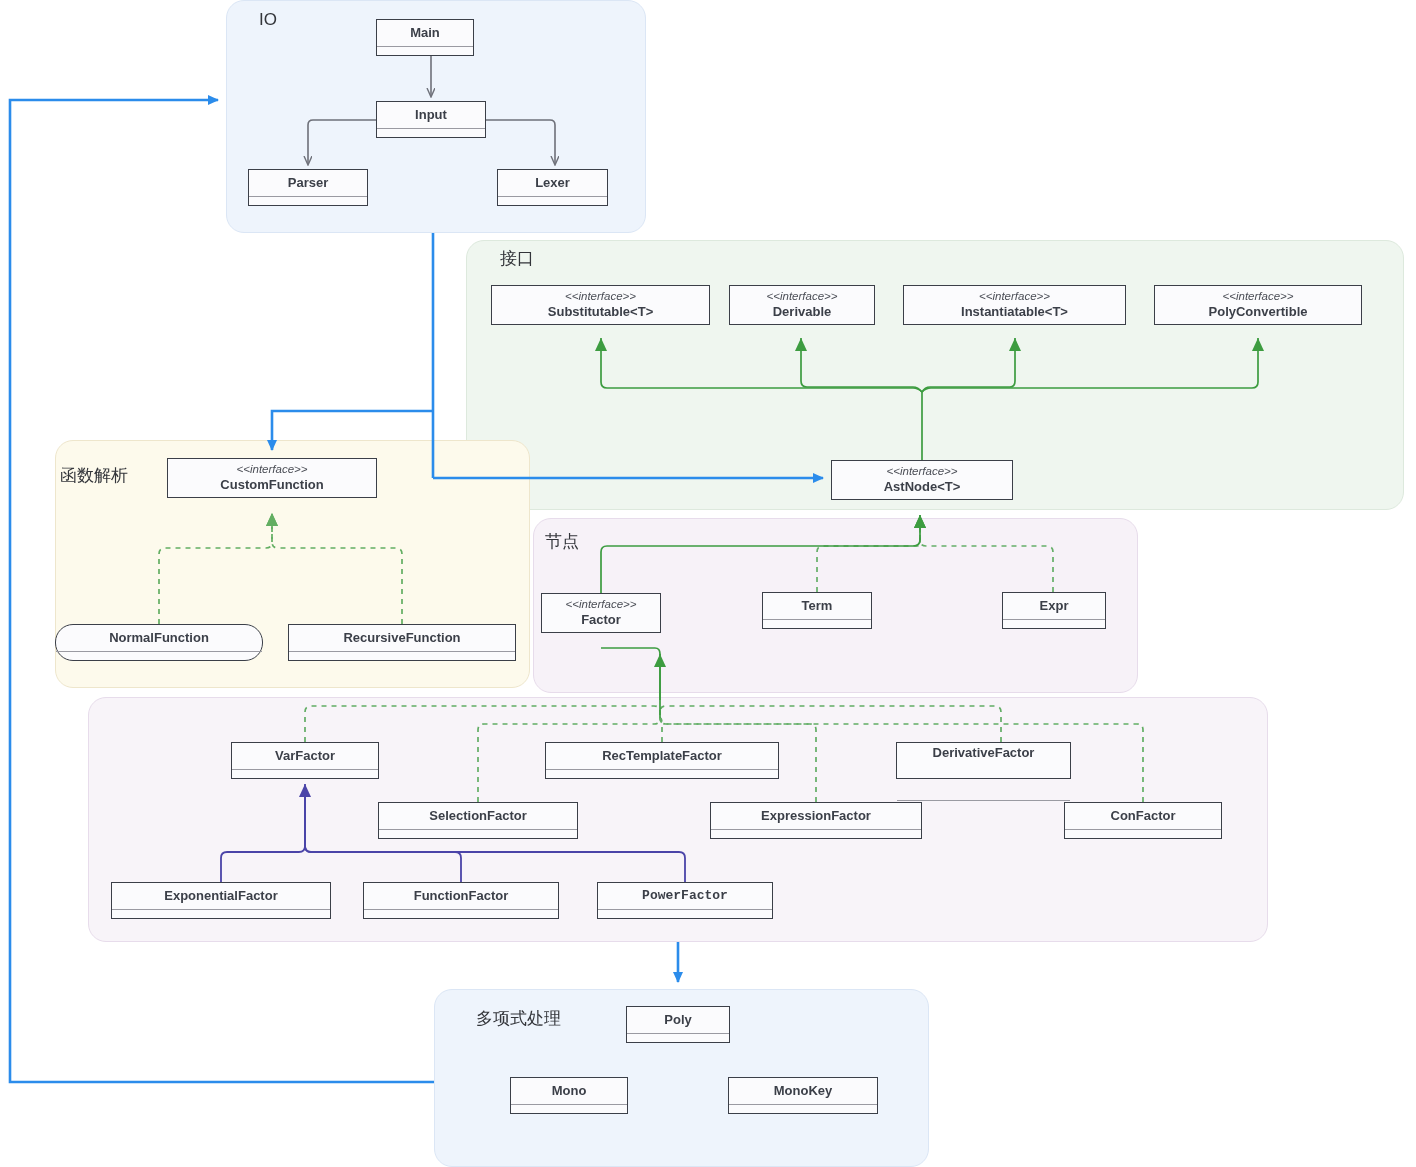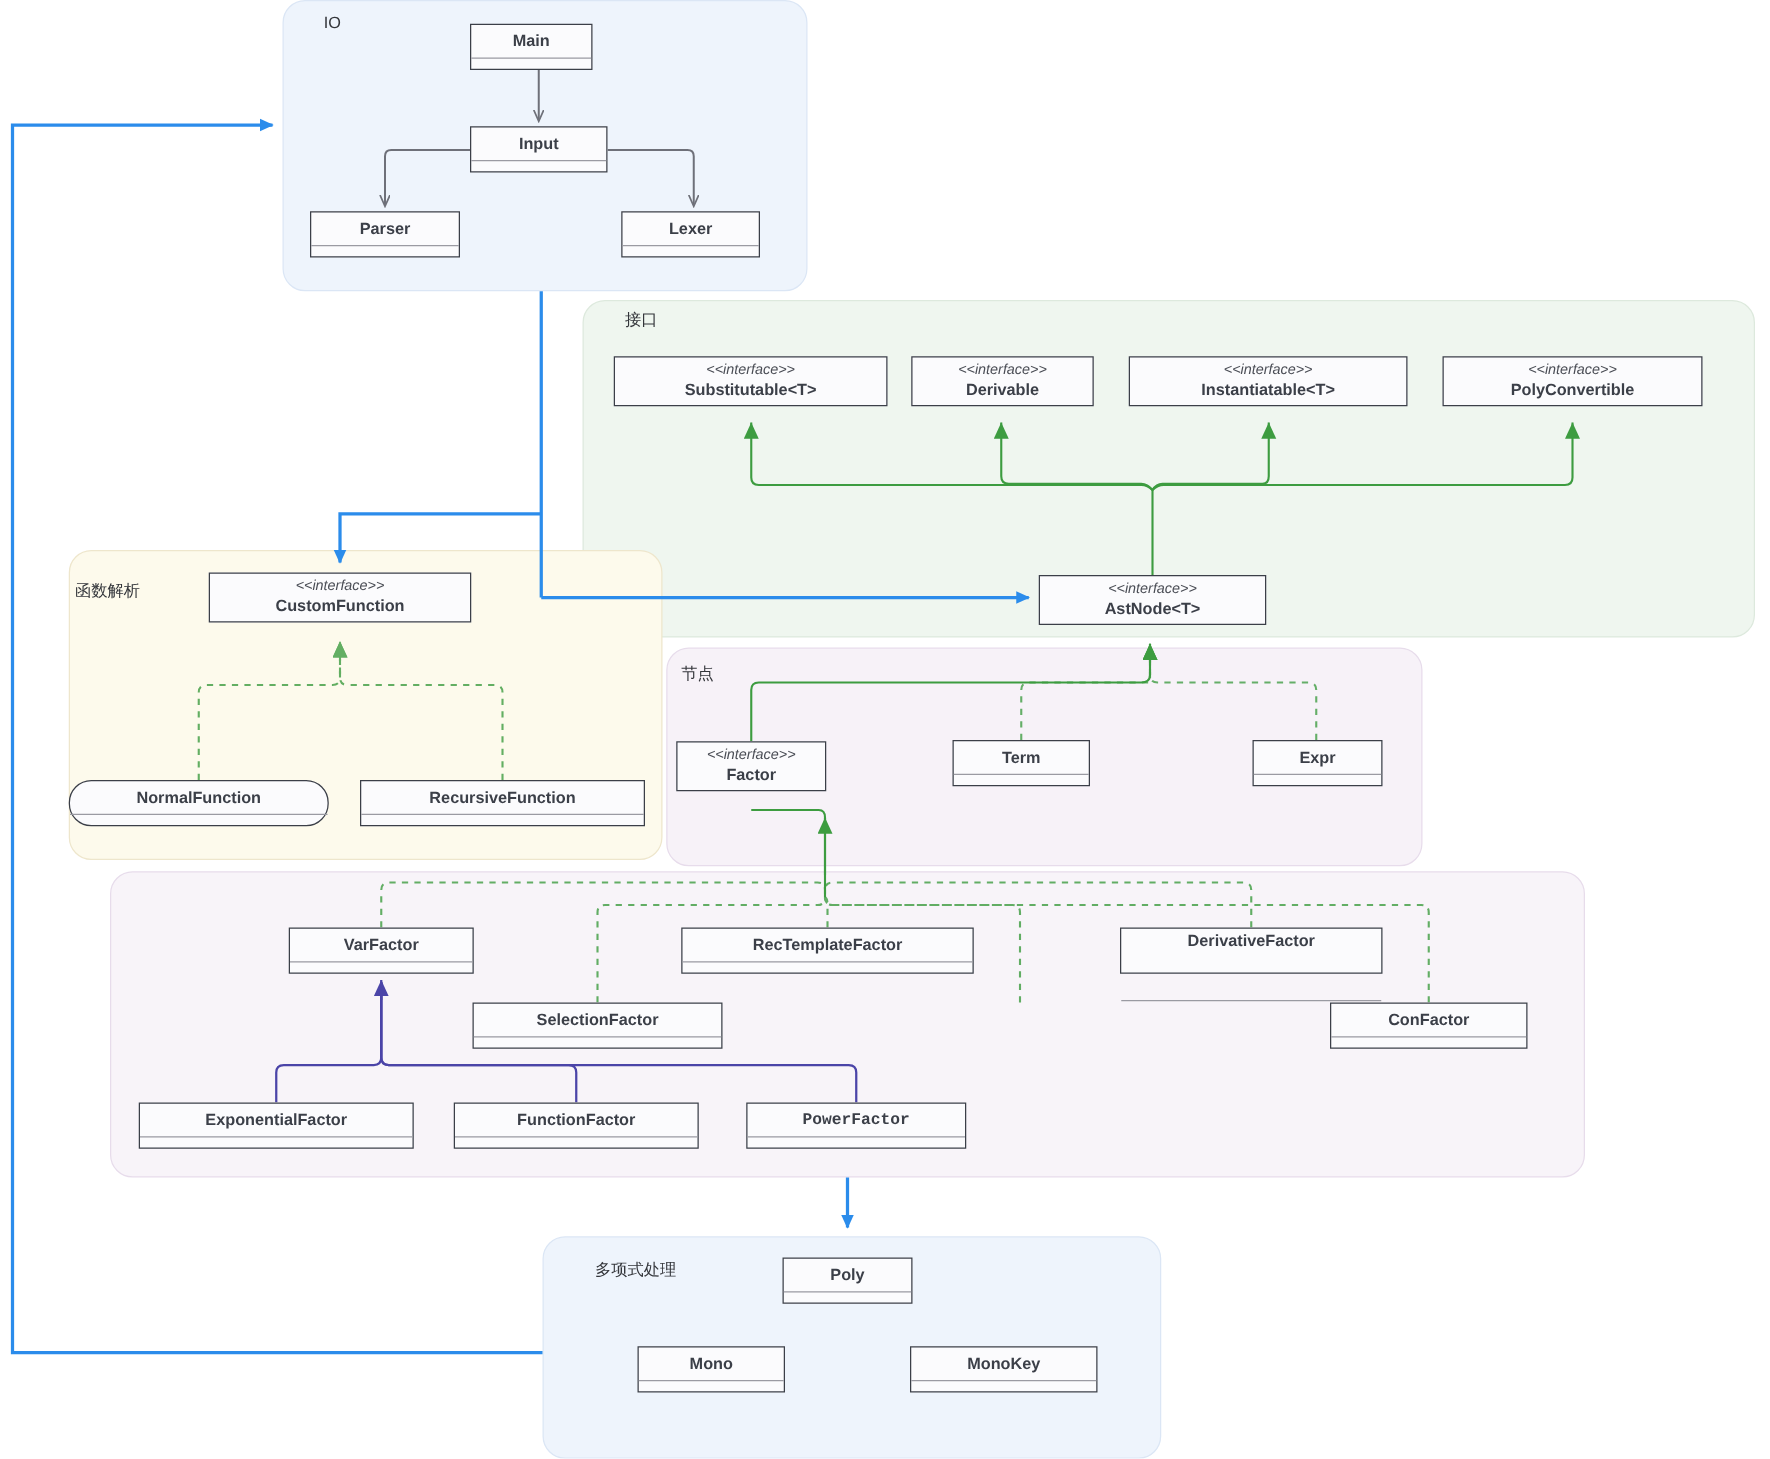--- a/index.html
+++ b/index.html
@@ -1,21 +1,21 @@
 <!DOCTYPE html>
 <html><head>
 <meta charset="utf-8">
 <title>UML Architecture Diagram</title>
 <style>
   html,body{margin:0;padding:0;background:#ffffff;}
   body{font-family:"Liberation Sans","DejaVu Sans",sans-serif;}
   #stage{position:relative;width:1416px;height:1167px;overflow:hidden;background:#fff;}
   #edges{position:absolute;left:0;top:0;width:1416px;height:1167px;}
   .grp{position:absolute;border-radius:18px;box-sizing:border-box;}
-  .grp-label{position:absolute;font-size:13px;color:#33353a;white-space:nowrap;}
+  .grp-label{position:absolute;font-size:17px;color:#33353a;white-space:nowrap;}
   .node{position:absolute;box-sizing:border-box;border:1.4px solid #3b3f48;
         background:#fbfbfd;display:flex;flex-direction:column;}
   .node .body{flex:1;display:flex;flex-direction:column;align-items:center;
         justify-content:center;padding:2px 4px;}
   .node .stereo{font-size:11.5px;font-style:italic;color:#4a4d55;line-height:1.25;}
   .node .nm{font-size:13px;font-weight:bold;color:#3b3f48;line-height:1.3;white-space:nowrap;}
   .node .sep{height:0;border-top:1.2px solid #9a9aa2;}
   .node .foot{height:8px;}
 </style>
 </head>
@@ -220,34 +220,41 @@
     <div class="sep"></div>
       <div class="foot"></div>
   </div>
   <div class="node" style="left:545px;top:742px;width:234px;height:37px;">
     <div class="body">
         <div class="nm">RecTemplateFactor</div>
       </div>
     <div class="sep"></div>
       <div class="foot"></div>
   </div>
-  <div class="node" style="left:896px;top:742px;width:210px;height:37px;gap:36px;">
+  <div class="node" style="left:896px;top:742px;width:175px;height:37px;gap:36px;">
     <div class="body">
         <div class="nm">DerivativeFactor</div>
       </div>
     <div class="sep"></div>
       <div class="foot"></div>
   </div>
   <div class="node" style="left:378px;top:802px;width:200px;height:37px;">
     <div class="body">
         <div class="nm">SelectionFactor</div>
       </div>
     <div class="sep"></div>
       <div class="foot"></div>
   </div>
+  <div class="node" style="left:710px;top:802px;width:212px;height:37px;">
+    <div class="body">
+        <div class="nm">ExpressionFactor</div>
+      </div>
+    <div class="sep"></div>
+      <div class="foot"></div>
+  </div>
   <div class="node" style="left:1064px;top:802px;width:158px;height:37px;">
     <div class="body">
         <div class="nm">ConFactor</div>
       </div>
     <div class="sep"></div>
       <div class="foot"></div>
   </div>
   <div class="node" style="left:111px;top:882px;width:220px;height:37px;">
     <div class="body">
         <div class="nm">ExponentialFactor</div>

